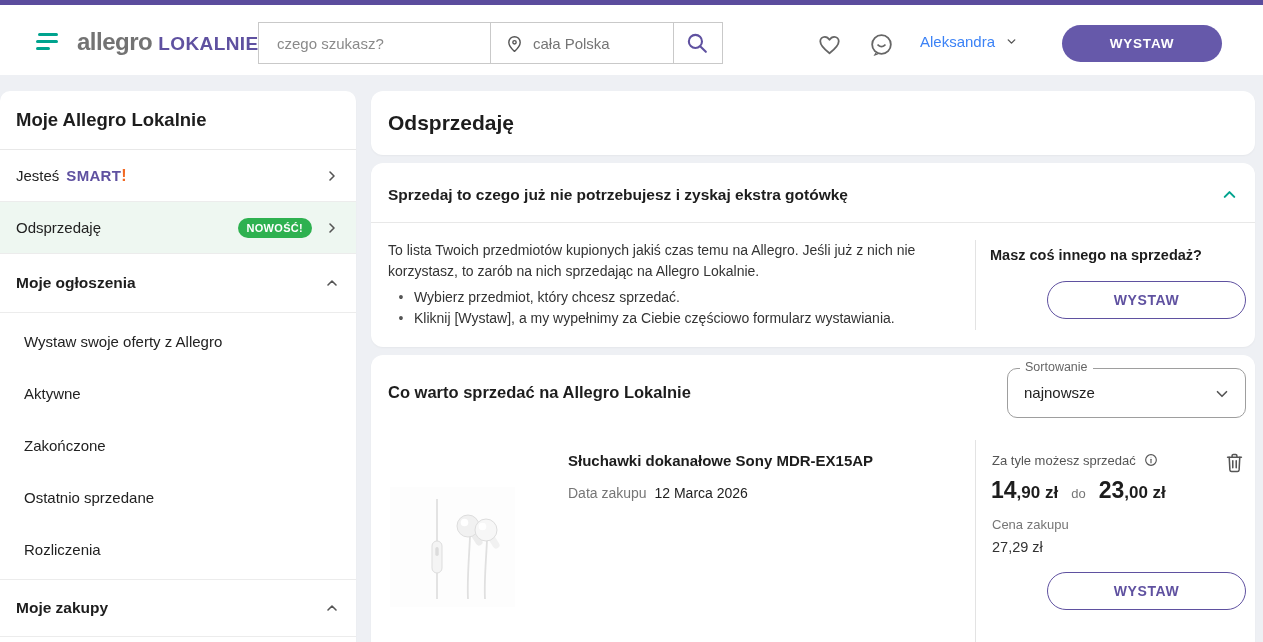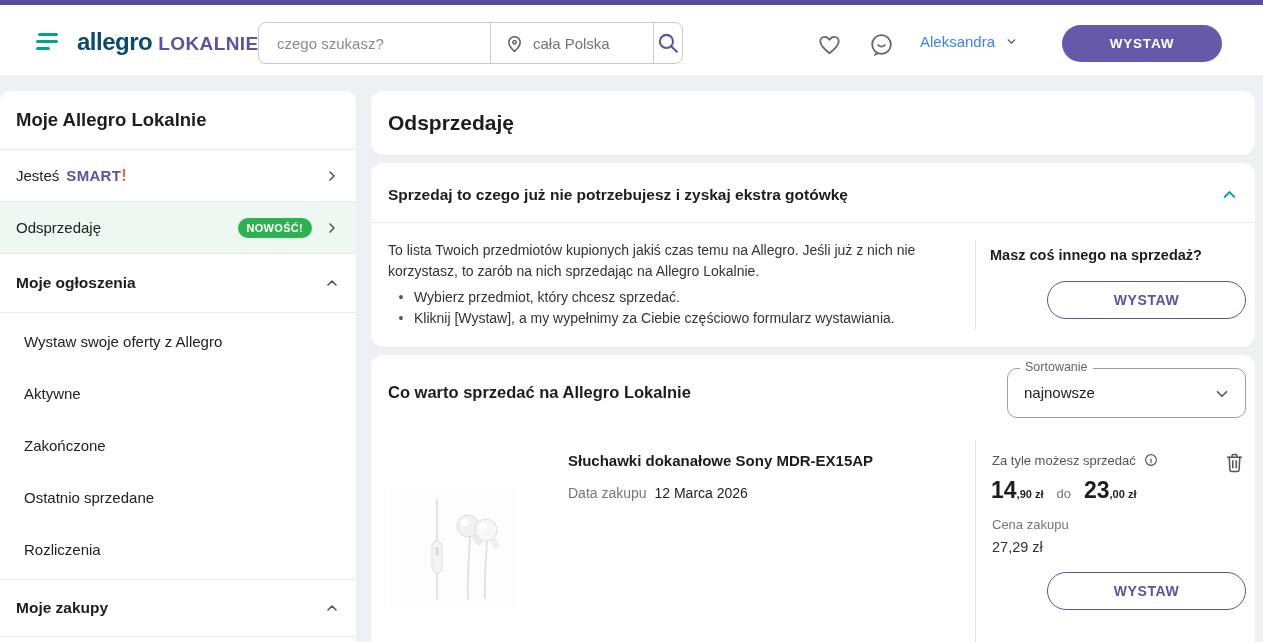--- a/index.html
+++ b/index.html
@@ -15,25 +15,25 @@
   .topstrip { position:absolute; left:0; top:0; width:100%; height:5px; background:#5b4c9d; }
   .header { position:absolute; left:0; top:5px; width:100%; height:70px; background:#fff; }
 
   .hamburger { position:absolute; left:36px; top:27px; width:22px; height:18px; cursor:pointer; background:none; border:none; }
   .hamburger i { display:block; height:3px; border-radius:2px; background:#00a38e; }
   .hamburger i:nth-child(1){ width:20px; margin:0 0 4px 2px; }
   .hamburger i:nth-child(2){ width:22px; margin-bottom:4px; }
   .hamburger i:nth-child(3){ width:14px; }
 
   .logo { position:absolute; left:77px; top:23px; display:flex; align-items:baseline; gap:6px; cursor:pointer; }
-  .logo-allegro { font-size:24px; font-weight:700; color:#0c4a6e; letter-spacing:-0.5px; }
+  .logo-allegro { font-size:24px; font-weight:700; color:#737373; letter-spacing:-0.5px; }
   .logo-lokalnie { font-size:19px; font-weight:800; color:#5f51a0; letter-spacing:0.4px; }
 
-  .searchbar { position:absolute; left:258px; top:17px; width:425px; height:42px;
-    border:1px solid #c9c9c9; border-radius:8px; background:#fff; display:flex; align-items:stretch; }
+  .searchbar { position:absolute; left:258px; top:17px; width:465px; height:42px;
+    border:1px solid #c9c9c9; border-radius:0; background:#fff; display:flex; align-items:stretch; }
   .search-input { flex:1; border:none; outline:none; background:transparent; padding:0 14px 0 18px;
     font-size:15px; font-family:inherit; color:#333; }
   .search-input::placeholder, .loc-input::placeholder { color:#8a8a8a; }
   .search-loc { width:188px; border-left:1px solid #c9c9c9; display:flex; align-items:center; padding-left:13px; gap:8px; }
   .loc-input { width:120px; border:none; outline:none; background:transparent; font-size:15px; font-family:inherit; color:#757575; }
   .search-btn { width:51px; border:none; border-left:1px solid #c9c9c9; background:transparent;
     display:flex; align-items:center; justify-content:center; cursor:pointer; border-radius:0 8px 8px 0; }
 
   .icon-btn { position:absolute; top:24px; width:30px; height:30px; background:none; border:none; cursor:pointer;
     display:flex; align-items:center; justify-content:center; color:#666; }
@@ -110,21 +110,21 @@
   .vdiv-c3 { left:604px; top:85px; height:202px; }
 
   .sell-label { position:absolute; left:621px; top:97px; display:flex; align-items:flex-end; gap:7px;
     font-size:13px; color:#555; }
   .sell-label .info { color:#555; cursor:pointer; }
   .trash-btn { position:absolute; left:850px; top:94px; width:26px; height:26px; background:none; border:none;
     color:#555; cursor:pointer; display:flex; align-items:center; justify-content:center; }
   .price-row { position:absolute; left:620px; top:122px; display:flex; align-items:baseline; }
   .price-big { font-weight:700; color:#1d1d1d; }
   .price-big .pmain { font-size:23px; }
-  .price-big .prest { font-size:11px; }
+  .price-big .prest { font-size:17px; }
   .price-do { font-size:13px; color:#767676; margin:0 13px; }
   .cena-label { position:absolute; left:621px; top:162px; font-size:13px; color:#767676; }
   .cena-val { position:absolute; left:621px; top:184px; font-size:14.5px; color:#333;text-align:center; }
   .btn-product { left:676px; top:217px; }
 
   .chev { flex:none; }
 </style>
 </head>
 <body>
 

